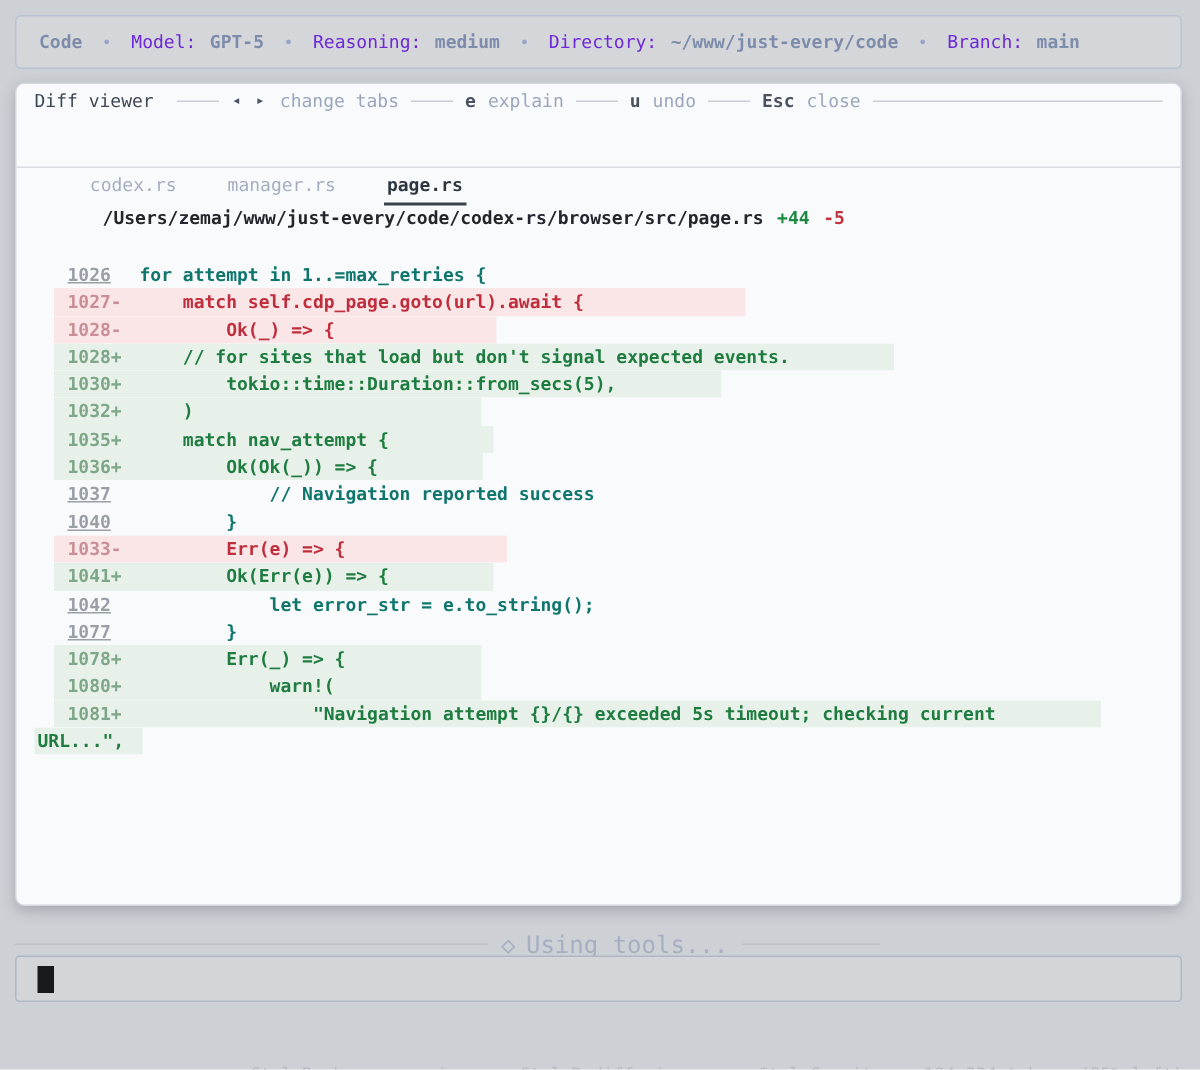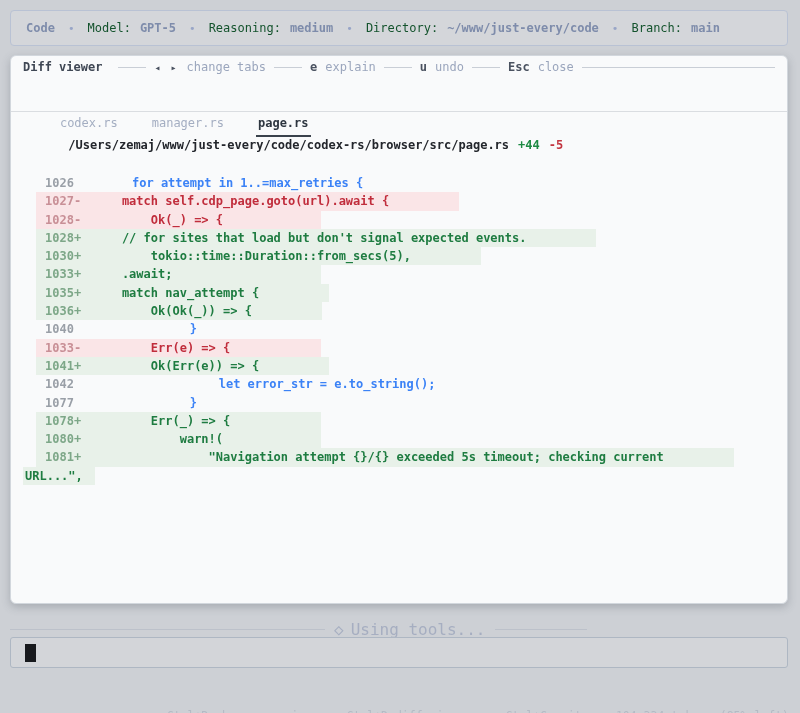--- a/index.html
+++ b/index.html
@@ -12,35 +12,35 @@
 
   
   .topbar{
     position:absolute;left:10px;top:10px;width:778px;height:36px;
     box-sizing:border-box;border:1px solid #b9c2d4;border-radius:4px;
     background:#d4d6da;display:flex;align-items:center;
     padding-left:15px;font-size:12px;white-space:pre;
   }
   .tb-app{color:#7e8cab;font-weight:700;}
   .tb-dot{color:#98a5c7;margin:0 13px;font-size:11px;}
-  .tb-label{color:#14532d;margin-right:9px;}
+  .tb-label{color:#6d28d9;margin-right:9px;}
   .tb-value{color:#7e8cab;font-weight:700;}
 
   
   .panel{
     position:absolute;left:10px;top:55px;width:778px;height:549px;
     box-sizing:border-box;background:#f9fafb;
     border:1px solid #d2d7dd;border-radius:6px;
     box-shadow:0 3px 9px rgba(80,85,95,.30);
   }
   .panel-header{
     display:flex;align-items:center;height:18px;margin-top:2px;
     padding:0 10px 0 6px;font-size:12px;white-space:pre;
   }
-  .ph-title{color:#3f4754;font-weight:700;margin:0 8px 0 6px;}
+  .ph-title{color:#3f4754;font-weight:400;margin:0 8px 0 6px;}
   .hdash{height:1px;background:#c9ced6;width:28px;flex:0 0 auto;margin:0 8px;}
   .hdash.fill{flex:1 1 auto;margin:0 2px 0 8px;}
   .ph-key{color:#4a5260;font-weight:700;margin-right:8px;}
   .ph-key.arrows{font-size:10px;letter-spacing:2px;}
   .ph-label{color:#9ba6bd;}
 
   .tabs{
     margin-top:7px;height:29px;box-sizing:border-box;
     padding:5px 0 0 18px;border-bottom:1px solid #dadde1;
     font-size:12px;white-space:pre;
@@ -48,27 +48,27 @@
   .tab{display:inline-block;margin-right:30px;color:#a4aec2;padding:0 2px 5px 2px;}
   .tab.active{color:#2e3640;font-weight:700;border-bottom:2px solid #3a424c;}
 
   .filepath{padding:12px 0 0 14px;font-size:12px;font-weight:700;color:#23262c;white-space:pre;}
   .fp-add{color:#1d8a43;margin-left:9px;}
   .fp-del{color:#c23540;margin-left:9px;}
 
   .diff-body{margin-top:8px;font-size:12px;font-weight:600;}
   .drow{height:18.3px;line-height:18.3px;white-space:pre;overflow:hidden;padding-left:25px;}
   .hl{display:inline-block;height:100%;box-sizing:border-box;}
-  .t-del .hl{background:#fae5e7;min-width:285px;padding-right:70px;}
+  .t-del .hl{background:#fae5e7;min-width:285px;padding-right:108px;}
   .t-add .hl{background:#e8f1e9;min-width:285px;padding-right:70px;}
   .ln{display:inline-block;width:57px;box-sizing:border-box;padding-left:9px;}
-  .t-ctx .ln{color:#999fa7;}
+  .t-ctx .ln{color:#999fa7;text-decoration:underline;}
   .t-del .ln{color:#c88f96;}
   .t-add .ln{color:#7da788;}
-  .t-ctx .cd{color:#3b82f6;margin-left:39px;}
+  .t-ctx .cd{color:#0f766e;}
   .t-del .cd{color:#c02d3c;}
   .t-add .cd{color:#1e7c41;}
   .drow.wrap{padding-left:12px;}
   .drow.wrap .hl{min-width:0;padding-right:12px;padding-left:2px;}
 
   
   .status-row{
     position:absolute;left:10px;top:621px;width:780px;height:17px;
     display:flex;align-items:center;font-size:16px;color:#a6aec1;white-space:pre;
   }
@@ -116,23 +116,24 @@
       <span>/Users/zemaj/www/just-every/code/codex-rs/browser/src/page.rs</span><span class="fp-add">+44</span><span class="fp-del">-5</span>
     </div>
 
     <div class="diff-body">
 
     <div class="drow t-ctx"><span class="hl"><span class="ln">1026</span><span class="cd">for attempt in 1..=max_retries {</span></span></div>
         <div class="drow t-del"><span class="hl"><span class="ln">1027-</span><span class="cd">    match self.cdp_page.goto(url).await {</span></span></div>
         <div class="drow t-del"><span class="hl"><span class="ln">1028-</span><span class="cd">        Ok(_) =&gt; {</span></span></div>
         <div class="drow t-add"><span class="hl"><span class="ln">1028+</span><span class="cd">    // for sites that load but don't signal expected events.</span></span></div>
         <div class="drow t-add"><span class="hl"><span class="ln">1030+</span><span class="cd">        tokio::time::Duration::from_secs(5),</span></span></div>
-        <div class="drow t-add"><span class="hl"><span class="ln">1033+</span><span class="cd">    .await;</span></span></div>
+        <div class="drow t-add"><span class="hl"><span class="ln">1032+</span><span class="cd">    )</span></span></div>
         <div class="drow t-add"><span class="hl"><span class="ln">1035+</span><span class="cd">    match nav_attempt {</span></span></div>
         <div class="drow t-add"><span class="hl"><span class="ln">1036+</span><span class="cd">        Ok(Ok(_)) =&gt; {</span></span></div>
+        <div class="drow t-ctx"><span class="hl"><span class="ln">1037</span><span class="cd">            // Navigation reported success</span></span></div>
         <div class="drow t-ctx"><span class="hl"><span class="ln">1040</span><span class="cd">        }</span></span></div>
         <div class="drow t-del"><span class="hl"><span class="ln">1033-</span><span class="cd">        Err(e) =&gt; {</span></span></div>
         <div class="drow t-add"><span class="hl"><span class="ln">1041+</span><span class="cd">        Ok(Err(e)) =&gt; {</span></span></div>
         <div class="drow t-ctx"><span class="hl"><span class="ln">1042</span><span class="cd">            let error_str = e.to_string();</span></span></div>
         <div class="drow t-ctx"><span class="hl"><span class="ln">1077</span><span class="cd">        }</span></span></div>
         <div class="drow t-add"><span class="hl"><span class="ln">1078+</span><span class="cd">        Err(_) =&gt; {</span></span></div>
         <div class="drow t-add"><span class="hl"><span class="ln">1080+</span><span class="cd">            warn!(</span></span></div>
         <div class="drow t-add"><span class="hl"><span class="ln">1081+</span><span class="cd">                "Navigation attempt {}/{} exceeded 5s timeout; checking current</span></span></div>
         <div class="drow t-add wrap"><span class="hl"><span class="cd">URL...",</span></span></div>
       </div>

